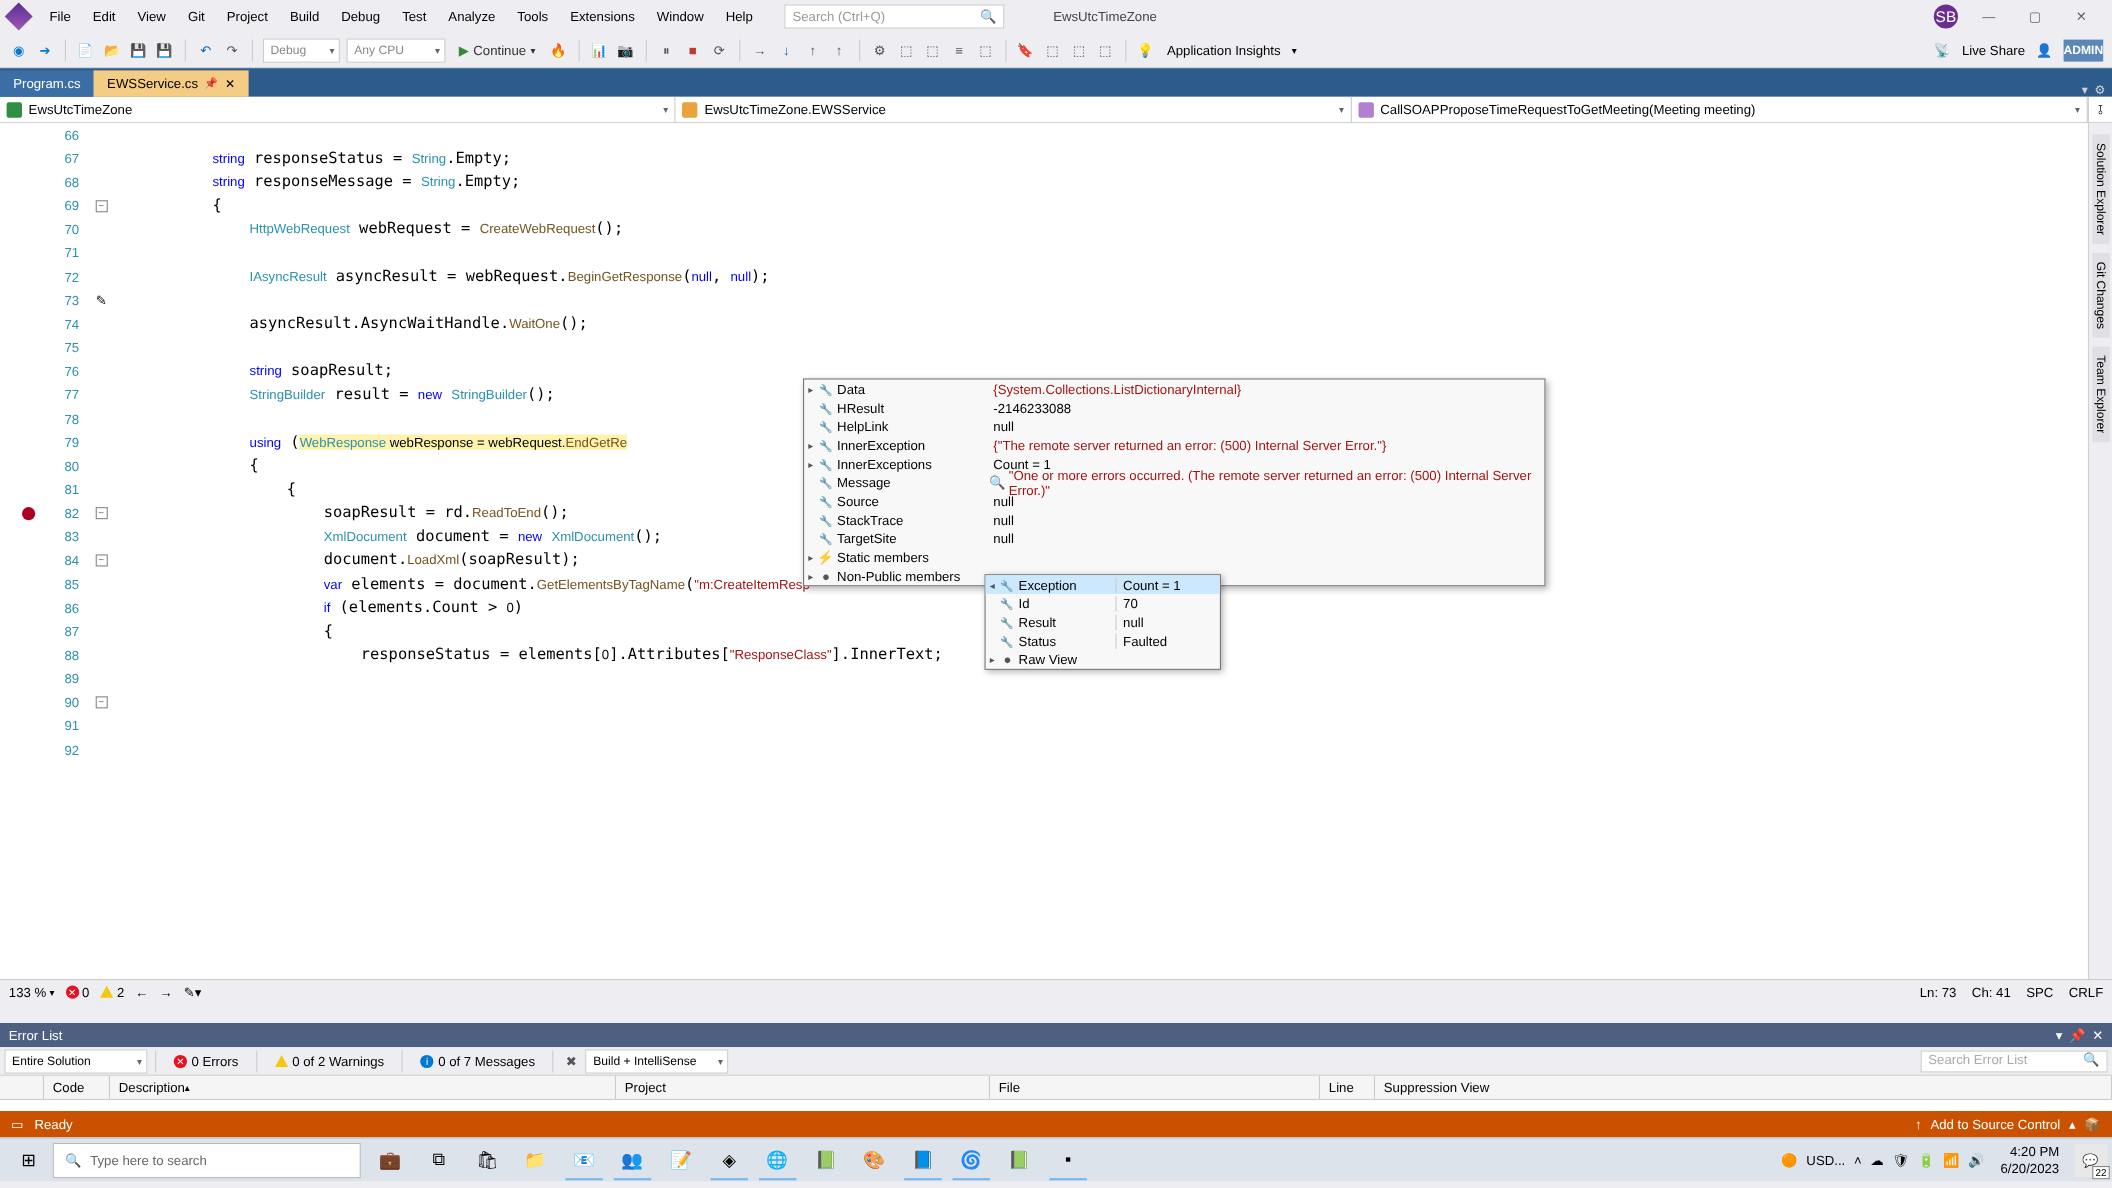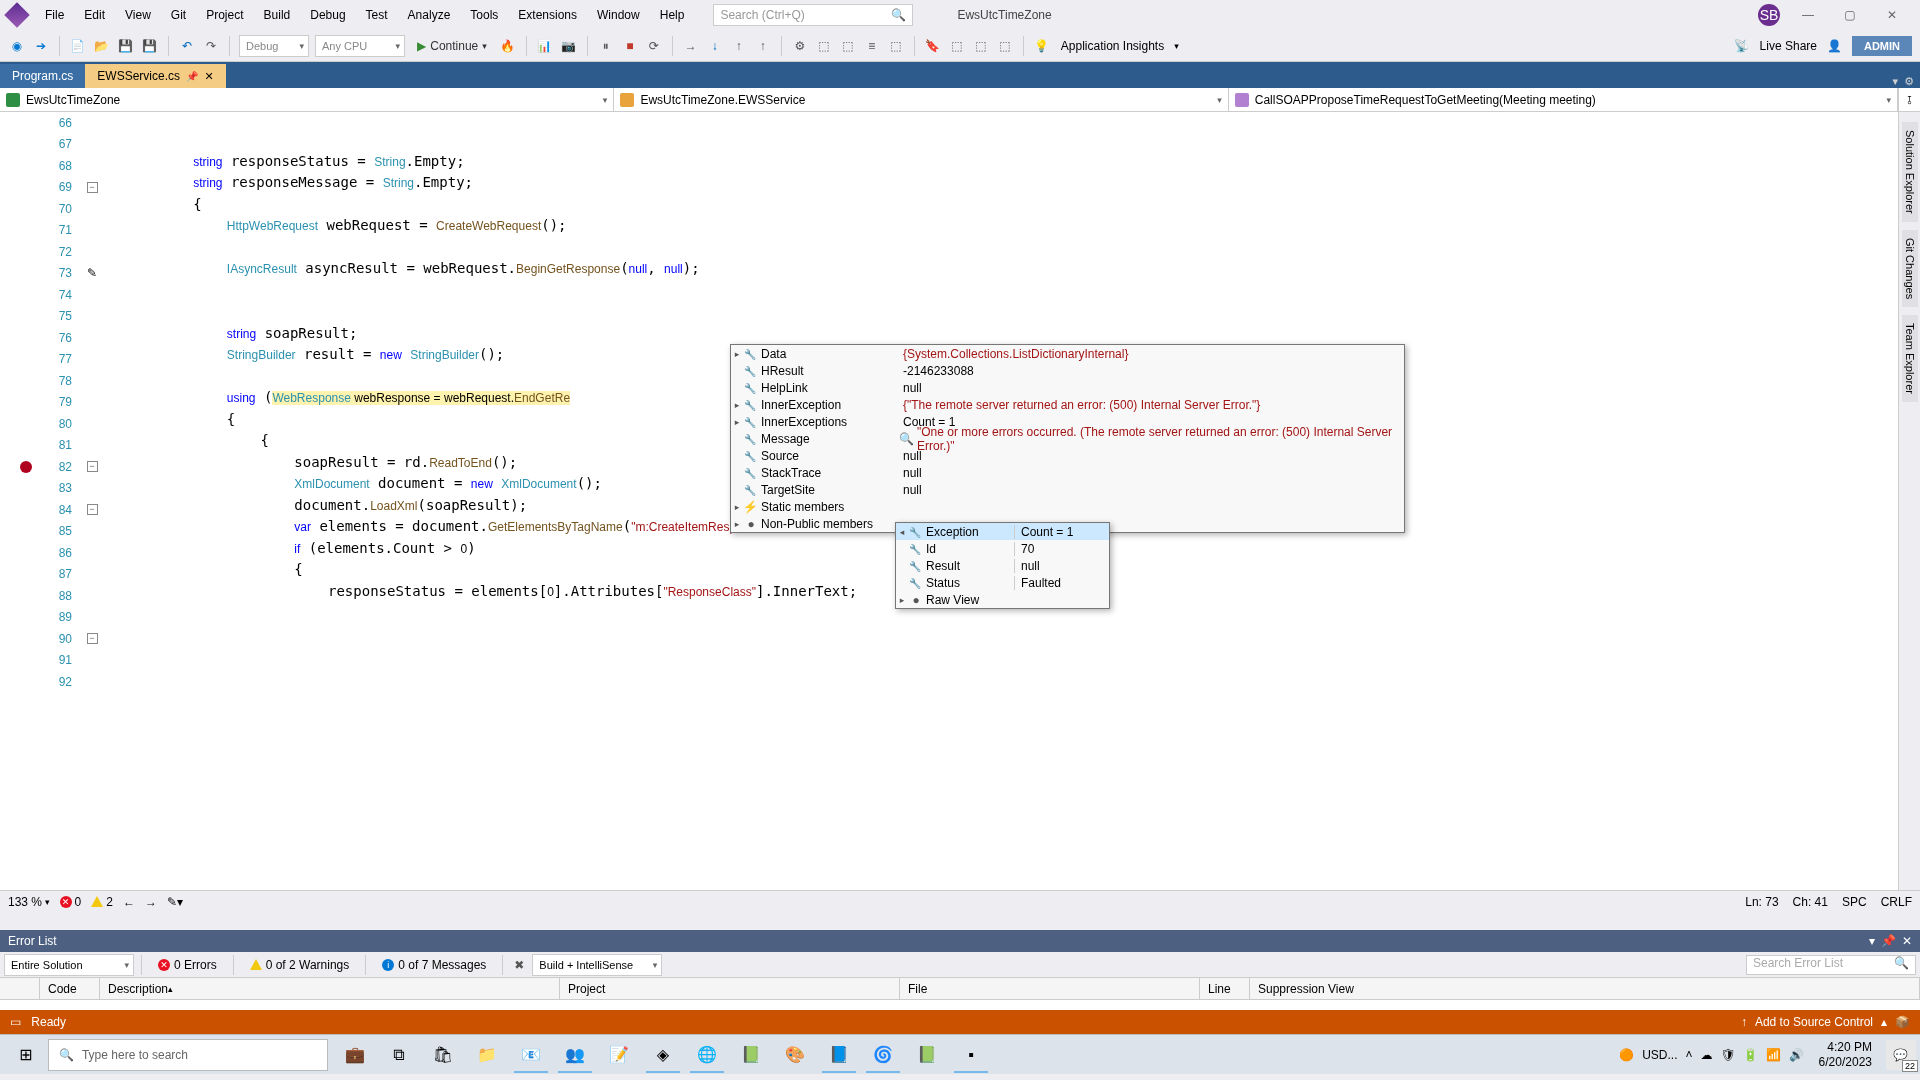--- a/index.html
+++ b/index.html
@@ -20,21 +20,21 @@
 
 
 .toolbar { height: 32px; background: #eeeef2; display: flex; align-items: center; padding: 0 8px; gap: 6px; border-bottom: 1px solid #ccc; }
 .tb-ico { width: 18px; height: 18px; display: inline-flex; align-items: center; justify-content: center; color: #555; }
 .tb-sep { width: 1px; height: 20px; background: #ccc; margin: 0 3px; }
 .tb-combo { height: 22px; border: 1px solid #ccc; background: #fff; padding: 0 18px 0 6px; color: #888; font-size: 11px; display: flex; align-items: center; position: relative; }
 .tb-combo::after { content: '▾'; position: absolute; right: 4px; font-size: 9px; color: #666; }
 .continue-btn { display: flex; align-items: center; gap: 4px; color: #333; padding: 0 6px; }
 .play-green { color: #388a34; }
 .tb-right { margin-left: auto; display: flex; align-items: center; gap: 10px; }
-.admin-btn { background: #5b86b8; color: #fff; padding: 4px 12px; font-weight: 600; font-size: 11px; }
+.admin-btn { background: #5b86b8; color: #fff; padding: 4px 0; font-weight: 600; font-size: 11px; }
 
 
 .doctabs { height: 26px; background: #2d5c8c; display: flex; align-items: flex-end; }
 .doctab { height: 24px; padding: 0 12px; display: flex; align-items: center; gap: 6px; font-size: 12px; }
 .doctab.inactive { background: #3a6ea5; color: #fff; }
 .doctab.active { background: #f5cc84; color: #000; position: relative; }
 .doctab .pin { font-size: 10px; }
 .doctab .close { font-size: 11px; }
 .doctabs-right { margin-left: auto; display: flex; gap: 6px; padding-right: 6px; }
 .tabright-ico { color: #d0d0d0; font-size: 11px; }
@@ -54,21 +54,21 @@
 .side-tab { writing-mode: vertical-rl; padding: 8px 2px; font-size: 11px; background: #e0e0e4; cursor: pointer; }
 .side-tabs.right { border-left: 1px solid #ccc; }
 .editor { flex: 1; background: #fff; position: relative; overflow: hidden; }
 .gutter { position: absolute; left: 16px; top: 0; width: 92px; background: #fff; }
 .line-row { display: flex; align-items: center; height: 21.5px; font-family: Consolas, monospace; font-size: 14px; }
 .bp-col { width: 20px; display: flex; align-items: center; justify-content: center; }
 .bp { width: 12px; height: 12px; border-radius: 50%; background: #b00020; }
 .linenum { width: 40px; text-align: right; color: #2b91af; padding-right: 4px; }
 .fold-col { width: 32px; display: flex; align-items: center; justify-content: center; }
 .fold-box { width: 11px; height: 11px; border: 1px solid #888; font-size: 9px; line-height: 9px; text-align: center; color: #666; background: #fff; }
-.codearea { position: absolute; left: 92px; top: 17px; right: 0; }
+.codearea { position: absolute; left: 92px; top: 0; right: 0; }
 .codeline { height: 21.5px; font-family: Consolas, monospace; font-size: 14px; line-height: 21.5px; white-space: pre; }
 .kw { color: #0000ff; }
 .type { color: #2b91af; }
 .str { color: #a31515; }
 .num { color: #000; }
 .method { color: #74531f; }
 .hl-line { background: #f0f0f0; }
 .hl-yellow { background: #fdf2ae; }
 
 
@@ -399,20 +399,21 @@
       </div>
     <div class="codearea" id="codearea">
         <div class="codeline"></div>
         <div class="codeline">            <span class="kw">string</span> responseStatus = <span class="type">String</span>.Empty;</div>
         <div class="codeline">            <span class="kw">string</span> responseMessage = <span class="type">String</span>.Empty;</div>
         <div class="codeline">            {</div>
         <div class="codeline">                <span class="type">HttpWebRequest</span> webRequest = <span class="method">CreateWebRequest</span>();</div>
         <div class="codeline"></div>
         <div class="codeline">                <span class="type">IAsyncResult</span> asyncResult = webRequest.<span class="method">BeginGetResponse</span>(<span class="kw">null</span>, <span class="kw">null</span>);</div>
         <div class="codeline"></div>
+        <div class="codeline">                asyncResult.AsyncWaitHandle.<span class="method">WaitOne</span>();</div>
         <div class="codeline"></div>
         <div class="codeline">                <span class="kw">string</span> soapResult;</div>
         <div class="codeline">                <span class="type">StringBuilder</span> result = <span class="kw">new</span> <span class="type">StringBuilder</span>();</div>
         <div class="codeline"></div>
         <div class="codeline">                <span class="kw">using</span> (<span class="hl-yellow"><span class="type">WebResponse</span> webResponse = webRequest.<span class="method">EndGetRe</span></span></div>
         <div class="codeline">                {</div>
         <div class="codeline">                    {</div>
         <div class="codeline">                        soapResult = rd.<span class="method">ReadToEnd</span>();</div>
         <div class="codeline">                        <span class="type">XmlDocument</span> document = <span class="kw">new</span> <span class="type">XmlDocument</span>();</div>
         <div class="codeline">                        document.<span class="method">LoadXml</span>(soapResult);</div>

